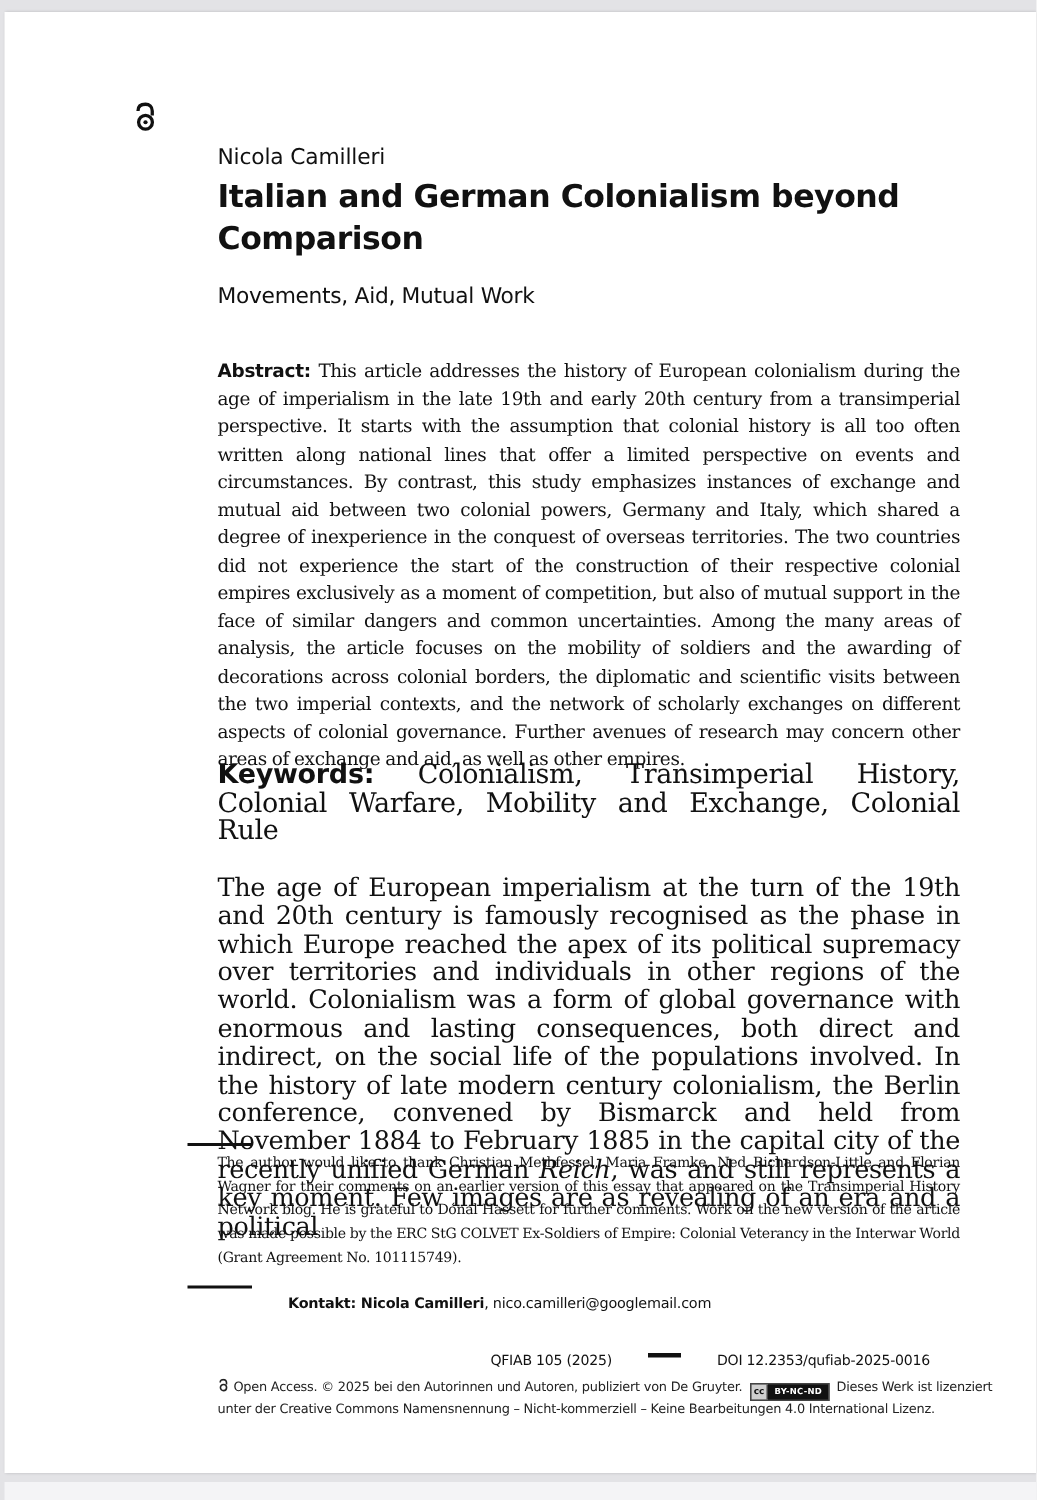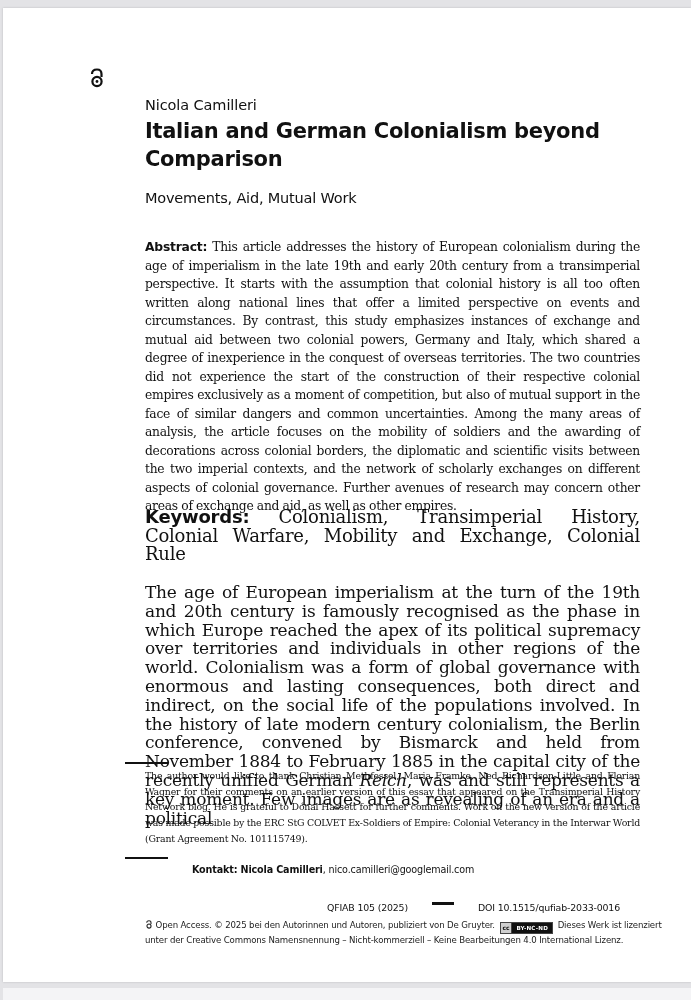--- a/index.html
+++ b/index.html
@@ -208,21 +208,21 @@
 
 <div class="rule rule1"></div>
 <div class="content serif footnote">The author would like to thank Christian Methfessel, Maria Framke, Ned Richardson-Little and Florian Wagner for their comments on an earlier version of this essay that appeared on the Transimperial History Network blog. He is grateful to Dónal Hassett for further comments. Work on the new version of the article was made possible by the ERC StG COLVET Ex-Soldiers of Empire: Colonial Veterancy in the Interwar World (Grant Agreement No. 101115749).</div>
 
 <div class="rule rule2"></div>
 <div class="content sans contact"><span class="lbl">Kontakt: Nicola Camilleri</span><span>, nico.camilleri@googlemail.com</span></div>
 
 <div class="meta-line sans">
   <span>QFIAB 105 (2025)</span>
   <span class="meta-dash"></span>
-  <span>DOI 10.1515/qufiab-2033-0016</span>
+  <span>DOI 12.2353/qufiab-2025-0016</span>
 </div>
 
 <div class="content sans license">
   <svg class="oa-small" viewBox="0 0 18 20">
     <path d="M4 6 C4 2.5 6.5 1.5 9 1.5 C11.5 1.5 13.5 3 13.5 6 L13.5 9" fill="none" stroke="#222" stroke-width="2.4"></path>
     <circle cx="9" cy="13.5" r="4.6" fill="none" stroke="#222" stroke-width="2.4"></circle>
   </svg>
   <span>Open Access. © 2025 bei den Autorinnen und Autoren, publiziert von De Gruyter.</span>
   <span class="cc-badge">
       <span class="cc">cc</span>

